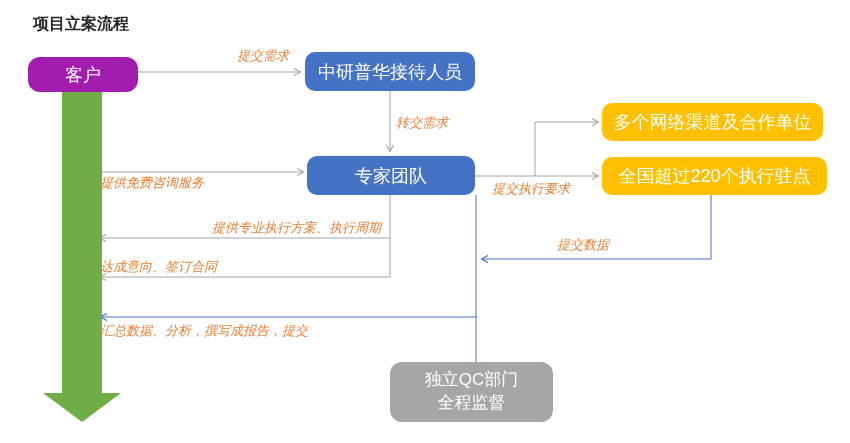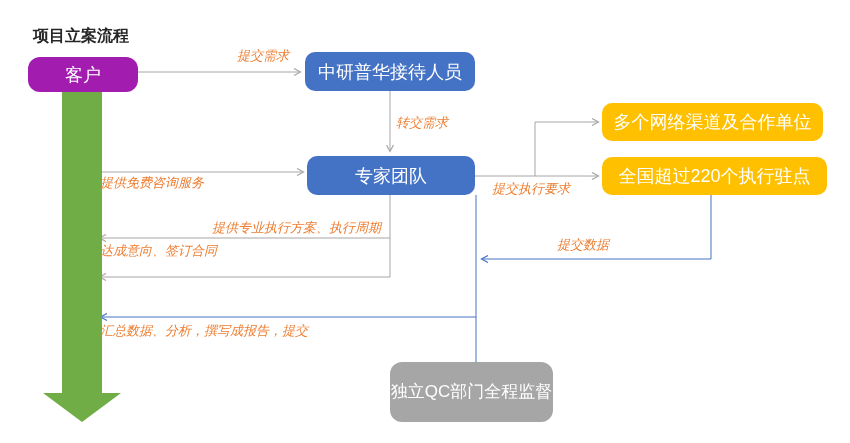--- a/index.html
+++ b/index.html
@@ -6,21 +6,21 @@
   body { font-family: "Liberation Sans", sans-serif; }
   .canvas {
     position: relative;
     width: 850px;
     height: 443px;
     background: #ffffff;
     overflow: hidden;
   }
   .abs { position: absolute; }
   .title {
-    left: 33px; top: 26px;
+    left: 33px; top: 14px;
     font-size: 16px;
     font-weight: bold;
     color: #262626;
     white-space: nowrap;
   }
   .node {
     display: flex;
     align-items: center;
     justify-content: center;
     color: #ffffff;
@@ -29,21 +29,21 @@
     box-sizing: border-box;
   }
   .node-customer { left: 28px; top: 57px; width: 110px; height: 35px; background: #a21caf; border-radius: 12px; }
   .node-reception { left: 305px; top: 52px; width: 170px; height: 39px; background: #4472C4; border-radius: 10px; }
   .node-expert { left: 307px; top: 156px; width: 168px; height: 39px; background: #4472C4; border-radius: 10px; }
   .node-channels { left: 602px; top: 103px; width: 221px; height: 38px; background: #FFC000; border-radius: 10px; }
   .node-outposts { left: 602px; top: 157px; width: 225px; height: 38px; background: #FFC000; border-radius: 10px; }
   .node-qc {
     left: 390px; top: 362px; width: 163px; height: 60px;
     background: #A6A6A6; border-radius: 12px;
-    flex-direction: row; font-size: 17px; line-height: 1.35;
+    flex-direction: column; font-size: 17px; line-height: 1.35;
   }
   .green-shaft { left: 62px; top: 88px; width: 40px; height: 305px; background: #70AD47; }
   .green-head {
     left: 43px; top: 393px; width: 0; height: 0;
     border-left: 39px solid transparent;
     border-right: 39px solid transparent;
     border-top: 29px solid #70AD47;
   }
   .edge-label {
     font-size: 13px;
@@ -51,21 +51,21 @@
     white-space: nowrap;
     line-height: 1.15;
     font-style: italic;
   }
   .lbl-submit-demand { left: 237px; top: 49px; }
   .lbl-transfer-demand { left: 396px; top: 116px; }
   .lbl-direct-1 { left: 100px; top: 153px; }
   .lbl-direct-2 { left: 100px; top: 176px; }
   .lbl-submit-exec { left: 492px; top: 182px; }
   .lbl-provide-plan { left: 212px; top: 221px; }
-  .lbl-sign-contract { left: 100px; top: 244px; }
+  .lbl-sign-contract { left: 100px; top: 260px; }
   .lbl-submit-data { left: 557px; top: 238px; }
   .lbl-summarize { left: 100px; top: 324px; }
   svg.connectors { left: 0; top: 0; }
 </style>
 </head>
 <body>
 
 <div class="canvas">
 
   <svg class="connectors abs" width="850" height="443" viewBox="0 0 850 443">

